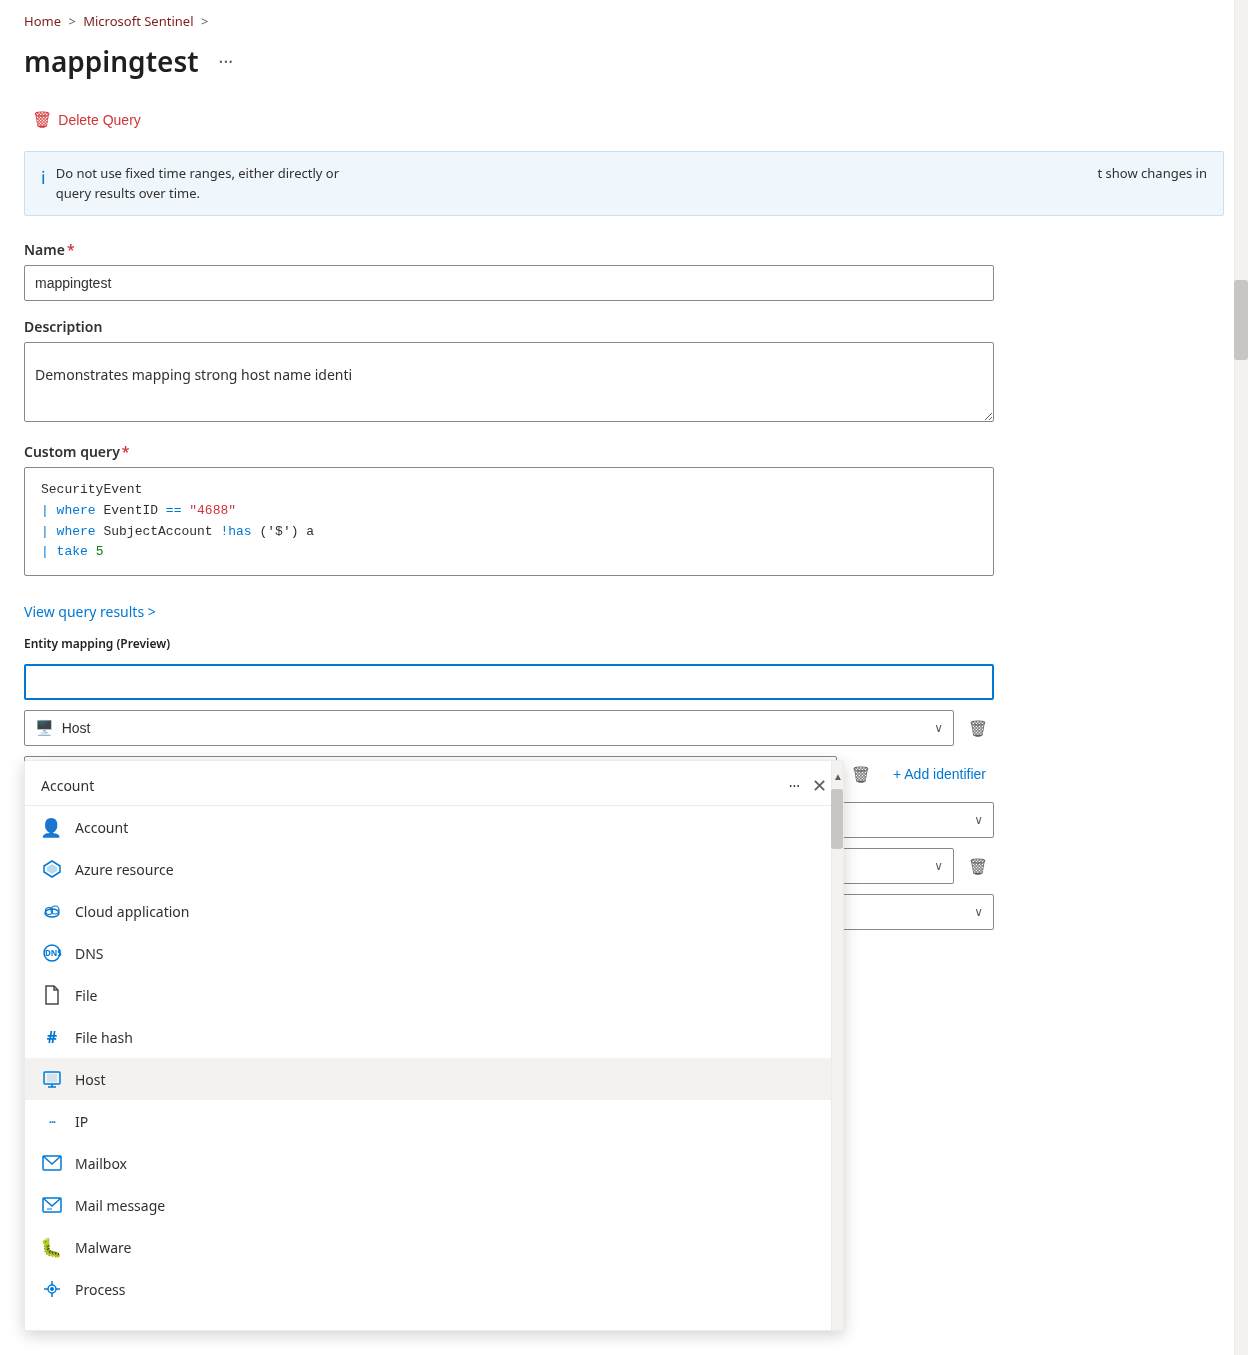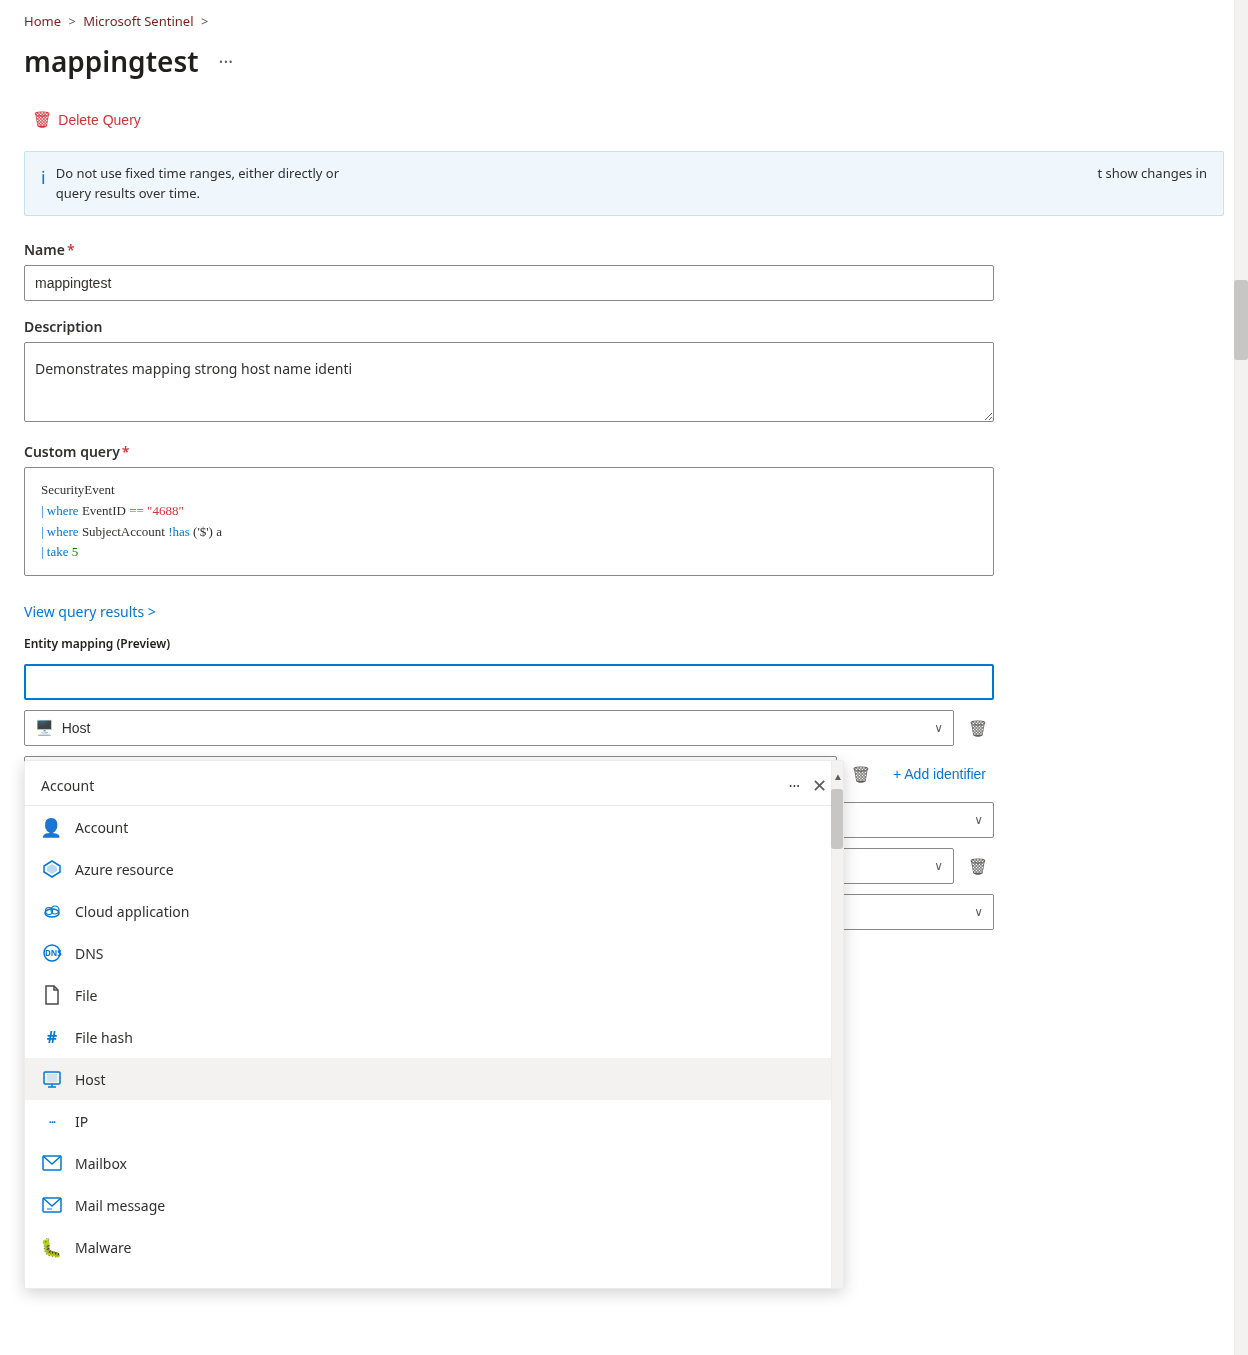--- a/index.html
+++ b/index.html
@@ -113,38 +113,38 @@
       color: #323130;
       background: #fff;
       outline: none;
     }
     .textarea-input {
       width: 100%;
       max-width: 970px;
       height: 80px;
       border: 1px solid #8a8886;
       border-radius: 2px;
-      padding: 16px 10px;
+      padding: 22px 10px;
       font-size: 14px;
       color: #323130;
       background: #fff;
       resize: vertical;
       outline: none;
       font-family: inherit;
     }
     .form-group { margin-bottom: 16px; }
     
     .code-block {
       width: 100%;
       max-width: 970px;
       background: #fff;
       border: 1px solid #8a8886;
       border-radius: 2px;
       padding: 12px 16px;
-      font-family: Liberation Serif, serif;
+      font-family: Liberation Mono, monospace;
       font-size: 13px;
       line-height: 1.6;
       min-height: 100px;
     }
     .code-white { color: #323130; }
     .code-blue { color: #0078d4; }
     .code-red { color: #d13438; }
     .code-green { color: #107c10; }
     
     .view-query-link {
@@ -567,20 +567,33 @@
             </svg>
         </span>
         <span>Mail message</span>
       </div>
 
       <div class="dropdown-item">
         <span class="item-icon icon-malware" style="font-size:18px;">🐛</span>
         <span>Malware</span>
       </div>
 
+      <div class="dropdown-item">
+        <span class="item-icon icon-process">
+          <svg width="20" height="20" viewBox="0 0 20 20">
+              <circle cx="10" cy="10" r="4" fill="none" stroke="#0078d4" stroke-width="1.5"></circle>
+              <circle cx="10" cy="10" r="2" fill="#0078d4"></circle>
+              <line x1="10" y1="2" x2="10" y2="6" stroke="#0078d4" stroke-width="1.5"></line>
+              <line x1="10" y1="14" x2="10" y2="18" stroke="#0078d4" stroke-width="1.5"></line>
+              <line x1="2" y1="10" x2="6" y2="10" stroke="#0078d4" stroke-width="1.5"></line>
+              <line x1="14" y1="10" x2="18" y2="10" stroke="#0078d4" stroke-width="1.5"></line>
+            </svg>
+        </span>
+        <span>Process</span>
+      </div>
 
       <div class="dropdown-item">
         
         
       </div>
 
     </div>
   </div>
 
 </div>

